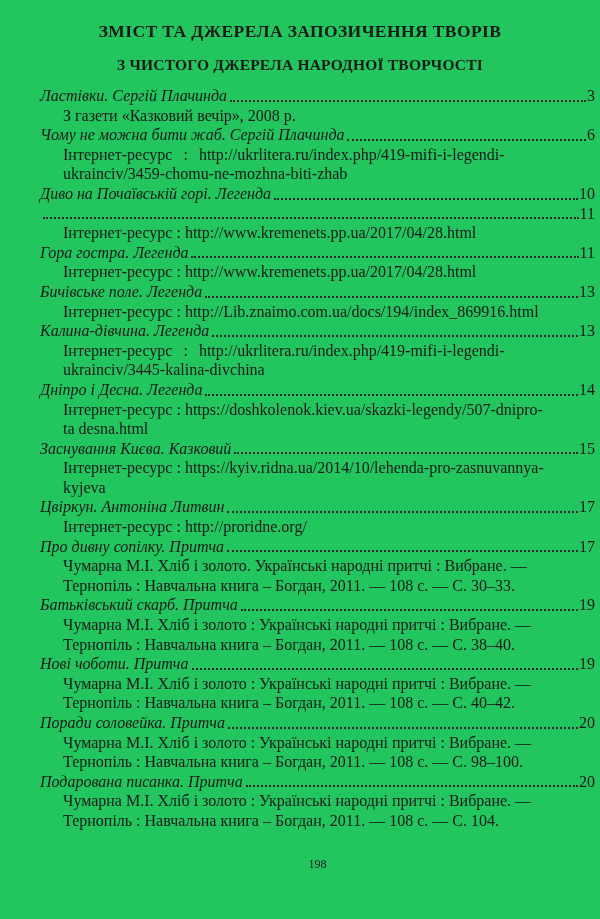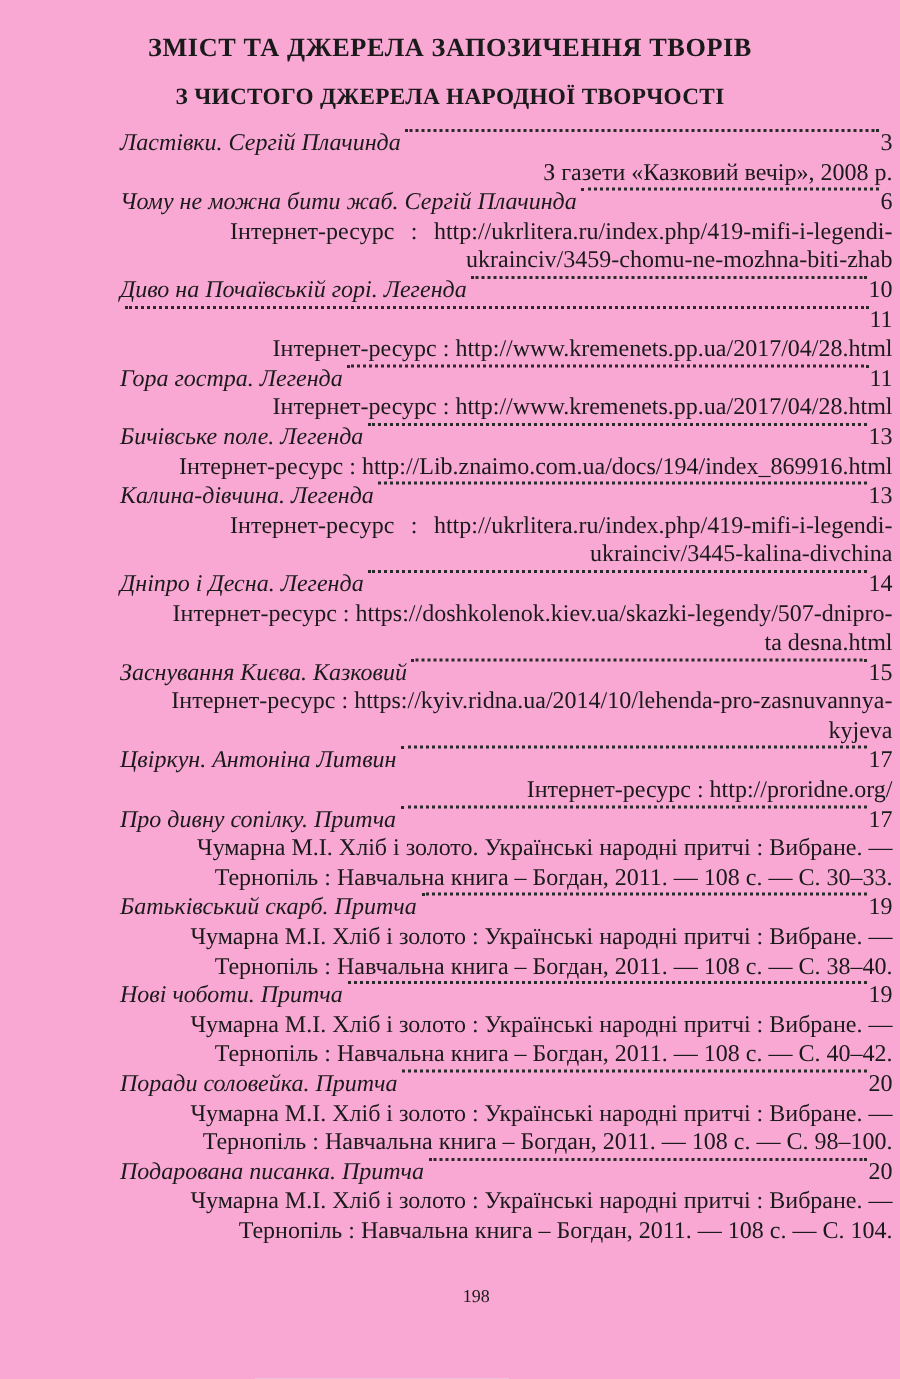--- a/index.html
+++ b/index.html
@@ -33,56 +33,54 @@
     line-height: 18px;
     margin-top: 15px;
   }
   .toc {
     margin: 12px 5px 0 40px; 
     font-size: 16px;
     line-height: 19.6px;
   }
   .toc-line {
     display: flex;
-    align-items: flex-start;
-    margin-left: 40px;
+    align-items: flex-end;
   }
   .entry-title {
     font-style: italic;
     white-space: nowrap;
     flex: 0 0 auto;
   }
   .leader {
     flex: 1 1 auto;
     min-width: 8px;
     border-bottom: 2px dotted #2a2a2a;
     margin: 0 1px 4px 3px;
   }
   .page-num {
     flex: 0 0 auto;
     white-space: nowrap;
   }
   .src {
     padding-left: 23px;
     white-space: nowrap;
-    text-align: right;
   }
   .src:empty { display: none; }
   .src.wide { word-spacing: 7px; }
   .folio {
     margin: 23px 5px 0 40px;
     text-align: center;
     font-size: 12px;
     line-height: 20px;
   }
 </style>
 </head>
 <body>
 
-<div class="page" style="background: #f9a8d4; color: rgb(26, 26, 26);">
+<div class="page" style="background: #22c55e; color: rgb(26, 26, 26);">
 
   <div class="book-heading">ЗМІСТ ТА ДЖЕРЕЛА ЗАПОЗИЧЕННЯ ТВОРІВ</div>
 
   <div class="section-heading">З ЧИСТОГО ДЖЕРЕЛА НАРОДНОЇ ТВОРЧОСТІ</div>
 
   <div class="toc">
     <div class="entry">
       <div class="toc-line">
         <span class="entry-title">Ластівки. Сергій Плачинда</span>
         <span class="leader"></span>

